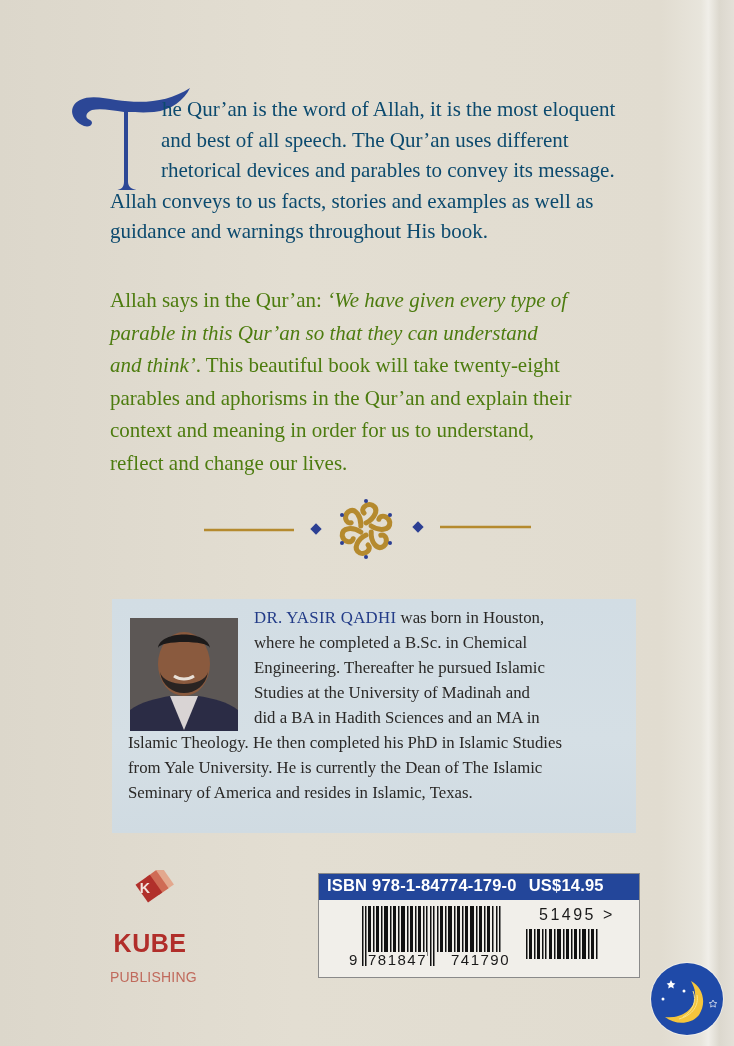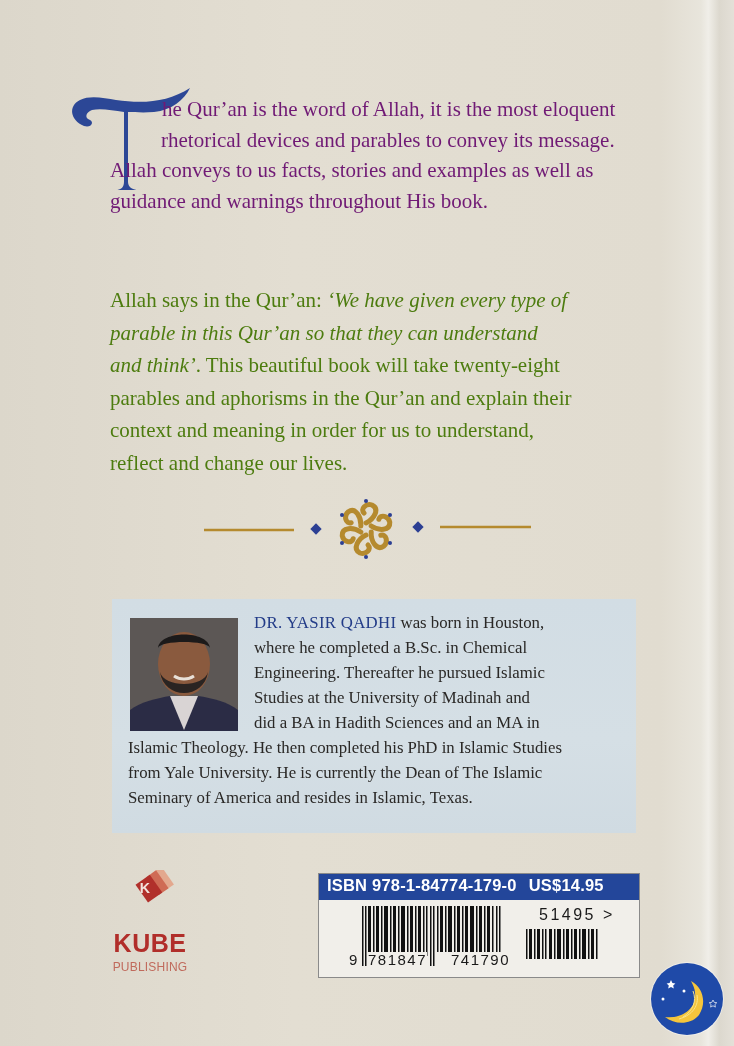--- a/index.html
+++ b/index.html
@@ -6,21 +6,21 @@
     body {
       width: 734px; height: 1046px; overflow: hidden; position: relative;
       background: linear-gradient(90deg, #dcd7cb 0%, #e3ded2 40%, #e1dcd0 90%, #e8e5dc 95.5%, #f0eee8 96.5%, #dcd8ce 98%, #e4e0d8 100%);
       font-family: "DejaVu Serif", "Liberation Serif", serif;
       color: #2a2826;
     }
     .page { position: absolute; inset: 0; }
     .intro {
       position: absolute; left: 110px; top: 94px; width: 560px;
       font-family: "Liberation Serif", "DejaVu Serif", serif;
-      font-size: 21px; line-height: 30.5px; color: #701a75;
+      font-size: 21px; line-height: 30.5px; color: #0c4a6e;
     }
     .intro .line { display: block; white-space: nowrap; }
     .dropcap {
       position: absolute; left: 64px; top: 86px; width: 130px; height: 110px;
     }
     .quote-para {
       position: absolute; left: 110px; top: 284px; width: 560px;
       font-family: "Liberation Serif", "DejaVu Serif", serif;
       font-size: 21px; line-height: 32.5px; color: #4d7c0f;
     }
@@ -46,21 +46,21 @@
     .bio-text .shift { padding-left: 126px; }
     .bio-name { color: #233c88; font-weight: normal; letter-spacing: 0.3px; }
     .logo {
       position: absolute; left: 104px; top: 872px; width: 100px; height: 110px;
     }
     .logo-text {
       position: absolute; left: 110px; top: 930px; width: 80px; text-align: center;
       font-family: "Liberation Sans", "DejaVu Sans", sans-serif; color: #b12e2a;
     }
     .logo-kube { font-size: 25px; font-weight: bold; letter-spacing: 0.5px; line-height: 26px; display: block; }
-    .logo-pub { font-size: 12px; color: #c06a5c; letter-spacing: 0.2px; display: block; margin-top: 4px; }
+    .logo-pub { font-size: 14px; color: #c06a5c; letter-spacing: 0.2px; display: block; margin-top: 13px; }
     .barcode-box {
       position: absolute; left: 318px; top: 873px; width: 320px; height: 103px;
       background: #f1efea; border: 1px solid #8a8a8a;
     }
     .isbn-bar {
       position: absolute; left: 0; top: 0; right: 0; height: 26px;
       background: #23469a; color: #ffffff;
       font-family: "Liberation Sans", "DejaVu Sans", sans-serif;
       font-weight: bold; font-size: 16.5px; line-height: 22px;
       padding-left: 8px; letter-spacing: 0.2px; white-space: nowrap;
@@ -82,20 +82,21 @@
 <body>
 
 <div class="page">
 
   <svg class="dropcap" viewBox="0 0 130 110">
     <path d="M20 40 C 6 34, 4 20, 16 14 C 26 9, 40 12, 52 14 C 80 18, 104 16, 126 2 C 120 14, 108 24, 90 26 C 78 27, 70 26, 64 26 L 64 96 C 64 102, 70 104, 74 104 L 52 104 C 56 104, 60 102, 60 96 L 60 26 C 48 24, 36 22, 28 24 C 22 26, 20 32, 26 34 C 30 36, 28 42, 20 40 Z" fill="#2c4796"></path>
   </svg>
 
   <div class="intro">
     <span class="line" style="padding-left:52px">he Qur’an is the word of Allah, it is the most eloquent</span>
+    <span class="line" style="padding-left:51px">and best of all speech. The Qur’an uses different</span>
     <span class="line" style="padding-left:51px">rhetorical devices and parables to convey its message.</span>
     <span class="line">Allah conveys to us facts, stories and examples as well as</span>
     <span class="line">guidance and warnings throughout His book.</span>
   </div>
 
   <div class="quote-para">
     <span class="line"><span>Allah says in the Qur’an: </span><em>‘We have given every type of</em></span>
     <span class="line"><em>parable in this Qur’an so that they can understand</em></span>
     <span class="line"><em>and think’</em><span>. This beautiful book will take twenty-eight</span></span>
     <span class="line">parables and aphorisms in the Qur’an and explain their</span>
@@ -132,21 +133,21 @@
         <rect width="108" height="113" fill="#5c5755"></rect>
         <path d="M0 113 L0 92 C 10 84, 28 80, 40 78 L 68 78 C 82 80, 98 84, 108 92 L108 113 Z" fill="#2b2c45"></path>
         <path d="M40 78 L54 112 L68 78 Z" fill="#d9d4d4"></path>
         <ellipse cx="54" cy="46" rx="26" ry="32" fill="#8a5a3e"></ellipse>
         <path d="M28 30 C 30 12, 78 12, 80 30 C 78 22, 30 22, 28 30 Z" fill="#1c1a1a"></path>
         <path d="M30 54 C 34 82, 74 82, 78 54 C 74 70, 34 70, 30 54 Z" fill="#2a2422"></path>
         <path d="M44 58 C 50 62, 58 62, 64 58" stroke="#e8e0d8" stroke-width="3" fill="none"></path>
       </svg>
     </div>
     <div class="bio-text">
-      <span class="line shift" style="margin-top:5px"><span class="bio-name">DR. YASIR QADHI</span><span> was born in Houston,</span></span>
+      <span class="line shift" style=""><span class="bio-name">DR. YASIR QADHI</span><span> was born in Houston,</span></span>
       <span class="line shift">where he completed a B.Sc. in Chemical</span>
       <span class="line shift">Engineering. Thereafter he pursued Islamic</span>
       <span class="line shift">Studies at the University of Madinah and</span>
       <span class="line shift">did a BA in Hadith Sciences and an MA in</span>
       <span class="line">Islamic Theology. He then completed his PhD in Islamic Studies</span>
       <span class="line">from Yale University. He is currently the Dean of The Islamic</span>
       <span class="line">Seminary of America and resides in Islamic, Texas.</span>
     </div>
   </div>
 

